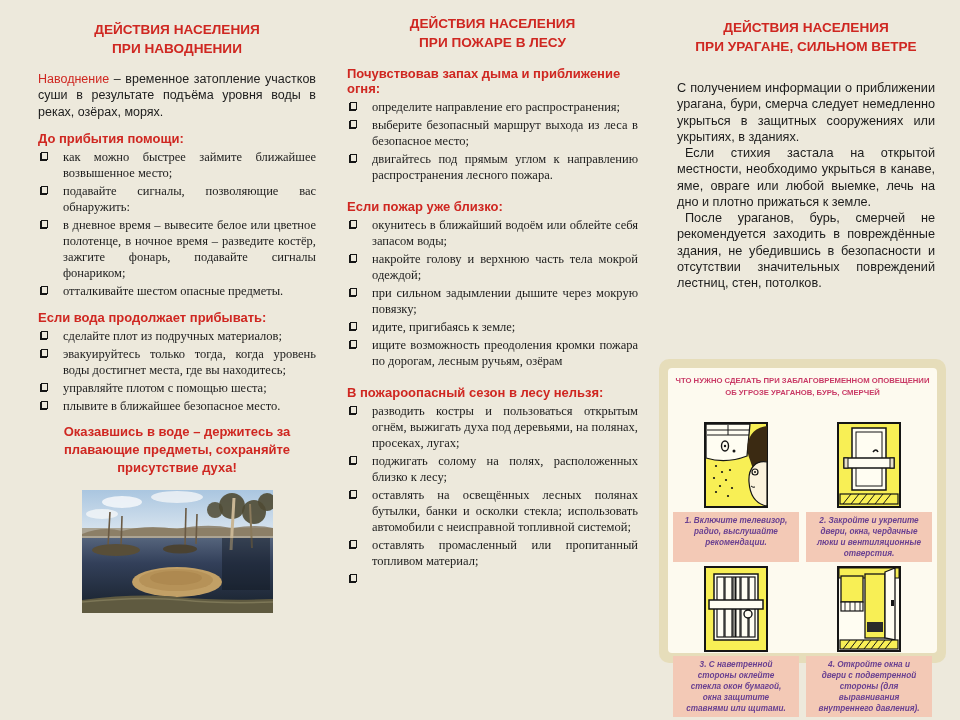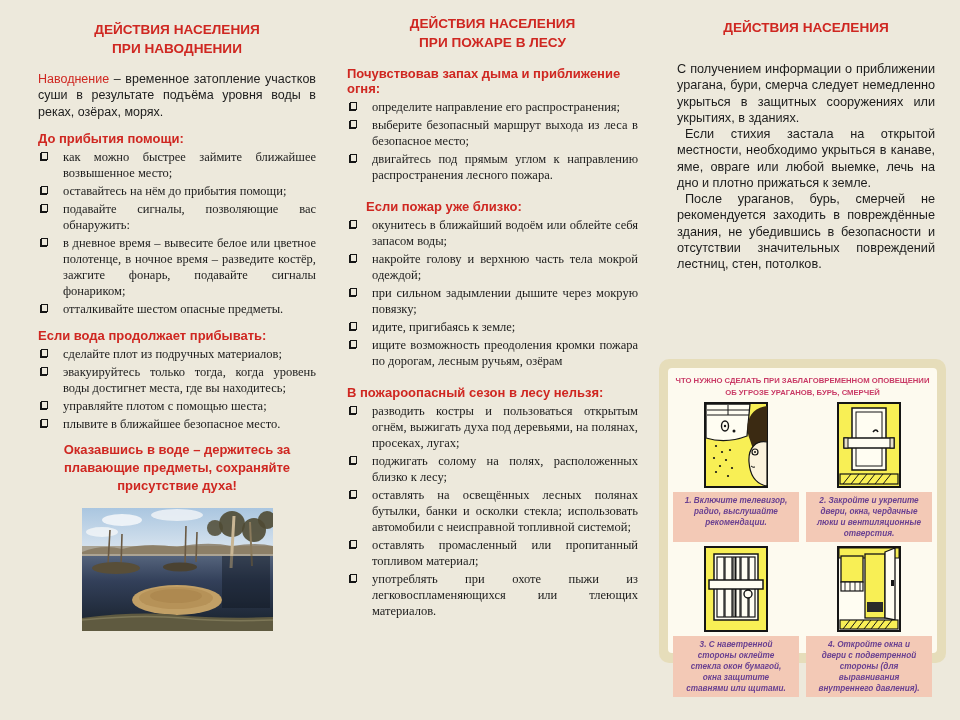--- a/index.html
+++ b/index.html
@@ -46,21 +46,21 @@
   .para.first{margin-top:24px;}
   .para.indent{text-indent:8px;}
 
   
   .poster{
     position:absolute;left:659px;top:359px;width:287px;height:304px;
     background:#E6DDBA;border-radius:10px;padding:9px 9px 10px;
   }
   .poster-inner{
     width:100%;height:100%;background:#FDFAEF;border-radius:4px;
-    display:flex;flex-direction:column;align-items:center;padding:5px 5px 4px;
+    display:flex;flex-direction:column;align-items:center;padding:5px 5px 4px;gap:20px;
   }
   .poster-title{
     color:#C93A66;font-weight:bold;font-size:7.7px;line-height:1.55;
     text-align:center;margin:2px 2px 3px;
   }
   .poster-grid{
     display:grid;grid-template-columns:1fr 1fr;column-gap:7px;row-gap:4px;
     width:100%;flex:1;
   }
   .illus-cell{display:flex;justify-content:center;align-items:center;}
@@ -76,21 +76,21 @@
 <div class="col col1">
   <div class="col-title">
     <div>ДЕЙСТВИЯ НАСЕЛЕНИЯ</div>
     <div>ПРИ НАВОДНЕНИИ</div>
   </div>
   <p class="intro"><span class="lead">Наводнение</span><span> – временное затопление участков суши в результате подъёма уровня воды в реках, озёрах, морях.</span></p>
 
   <div class="section-heading">До прибытия помощи:</div>
   <ul class="checklist">
     <li><span class="bullet"></span><span>как можно быстрее займите ближайшее возвышенное место;</span></li>
-    <li><span class="bullet"></span><span>оставайтесь на нём до прибытия помощи;</span></li>
+    <li><span class="bullet"></span></li>
     <li><span class="bullet"></span><span>подавайте сигналы, позволяющие вас обнаружить:</span></li>
     <li><span class="bullet"></span><span>в дневное время – вывесите белое или цветное полотенце, в ночное время – разведите костёр, зажгите фонарь, подавайте сигналы фонариком;</span></li>
     <li><span class="bullet"></span><span>отталкивайте шестом опасные предметы.</span></li>
   </ul>
 
   <div class="section-heading">Если вода продолжает прибывать:</div>
   <ul class="checklist">
     <li><span class="bullet"></span><span>сделайте плот из подручных материалов;</span></li>
     <li><span class="bullet"></span><span>эвакуируйтесь только тогда, когда уровень воды достигнет места, где вы находитесь;</span></li>
     <li><span class="bullet"></span><span>управляйте плотом с помощью шеста;</span></li>
@@ -149,42 +149,43 @@
     <div>ПРИ ПОЖАРЕ В ЛЕСУ</div>
   </div>
 
   <div class="section-heading" style="margin-top:14px;">Почувствовав запах дыма и приближение огня:</div>
   <ul class="checklist">
     <li><span class="bullet"></span><span>определите направление его распространения;</span></li>
     <li><span class="bullet"></span><span>выберите безопасный маршрут выхода из леса в безопасное место;</span></li>
     <li><span class="bullet"></span><span>двигайтесь под прямым углом к направлению распространения лесного пожара.</span></li>
   </ul>
 
-  <div class="section-heading" style="margin-top:16px;margin-left:19px;">Если пожар уже близко:</div>
+  <div class="section-heading" style="margin-top:16px;">Если пожар уже близко:</div>
   <ul class="checklist">
     <li><span class="bullet"></span><span>окунитесь в ближайший водоём или облейте себя запасом воды;</span></li>
     <li><span class="bullet"></span><span>накройте голову и верхнюю часть тела мокрой одеждой;</span></li>
     <li><span class="bullet"></span><span>при сильном задымлении дышите через мокрую повязку;</span></li>
     <li><span class="bullet"></span><span>идите, пригибаясь к земле;</span></li>
     <li><span class="bullet"></span><span>ищите возможность преодоления кромки пожара по дорогам, лесным ручьям, озёрам</span></li>
   </ul>
 
   <div class="section-heading" style="margin-top:16px;">В пожароопасный сезон в лесу нельзя:</div>
   <ul class="checklist">
     <li><span class="bullet"></span><span>разводить костры и пользоваться открытым огнём, выжигать духа под деревьями, на полянах, просеках, лугах;</span></li>
     <li><span class="bullet"></span><span>поджигать солому на полях, расположенных близко к лесу;</span></li>
     <li><span class="bullet"></span><span>оставлять на освещённых лесных полянах бутылки, банки и осколки стекла; использовать автомобили с неисправной топливной системой;</span></li>
     <li><span class="bullet"></span><span>оставлять промасленный или пропитанный топливом материал;</span></li>
-    <li><span class="bullet"></span><span>употреблять при охоте пыжи из легковоспламеняющихся или тлеющих материалов.</span></li>
+    <li><span class="bullet"></span></li>
   </ul>
 </div>
 
 <div class="col col3">
   <div class="col-title">
     <div>ДЕЙСТВИЯ НАСЕЛЕНИЯ</div>
+    <div>ПРИ УРАГАНЕ, СИЛЬНОМ ВЕТРЕ</div>
   </div>
   <p class="para first">С получением информации о приближении урагана, бури, смерча следует немедленно укрыться в защитных сооружениях или укрытиях, в зданиях.</p>
   <p class="para indent">Если стихия застала на открытой местности, необходимо укрыться в канаве, яме, овраге или любой выемке, лечь на дно и плотно прижаться к земле.</p>
   <p class="para indent">После ураганов, бурь, смерчей не рекомендуется заходить в повреждённые здания, не убедившись в безопасности и отсутствии значительных повреждений лестниц, стен, потолков.</p>
 </div>
 
 <div class="poster">
   <div class="poster-inner">
     <div class="poster-title">ЧТО НУЖНО СДЕЛАТЬ ПРИ ЗАБЛАГОВРЕМЕННОМ ОПОВЕЩЕНИИ ОБ УГРОЗЕ УРАГАНОВ, БУРЬ, СМЕРЧЕЙ</div>
     <div class="poster-grid">

